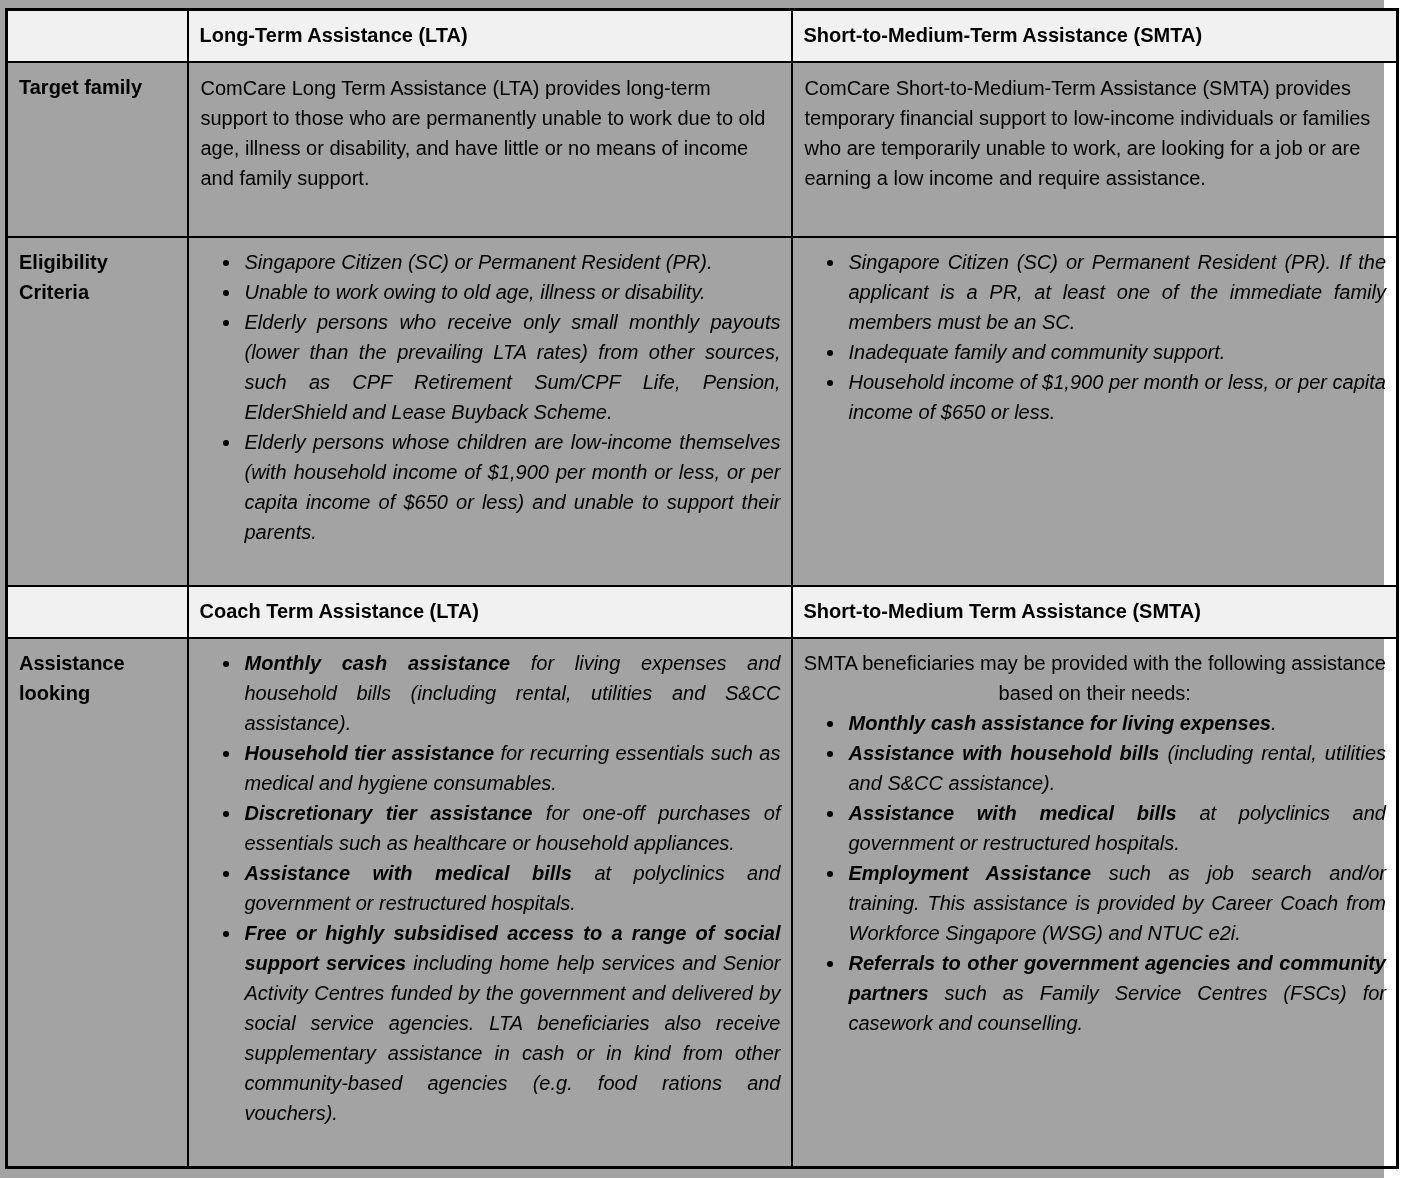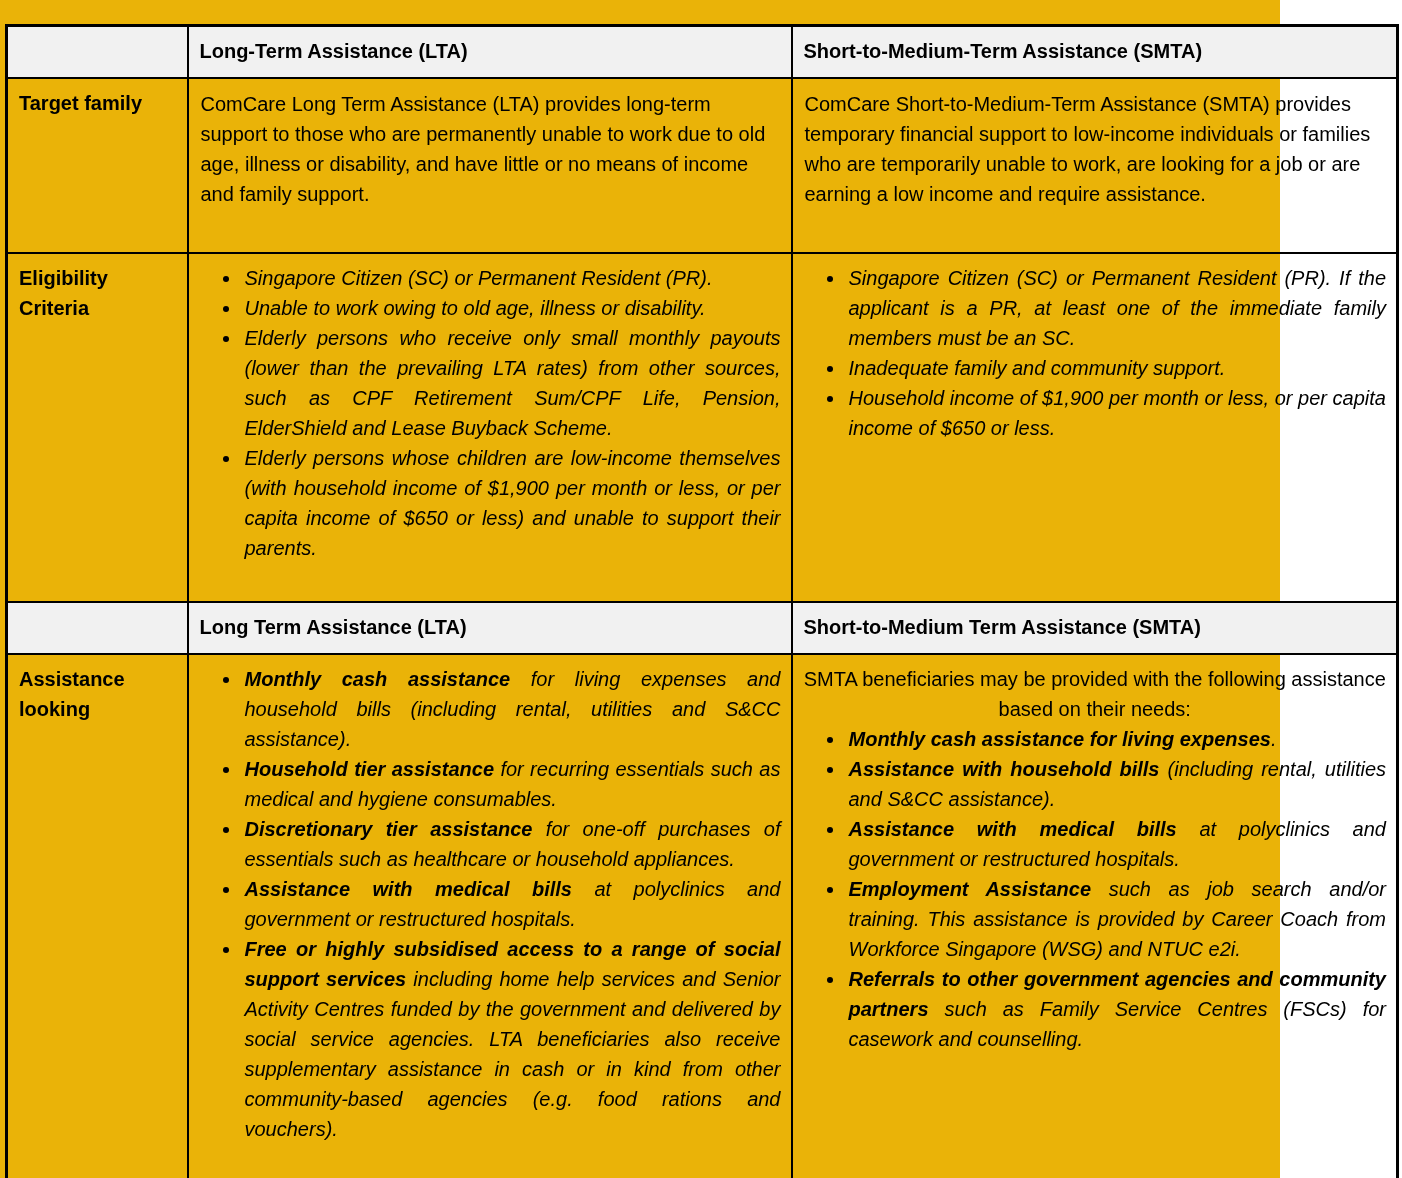--- a/index.html
+++ b/index.html
@@ -3,25 +3,25 @@
 <meta charset="utf-8">
 <style>
   html, body {
     margin: 0;
     padding: 0;
     background: #ffffff;
     color: #000000;
     font-family: "Liberation Sans", sans-serif;
   }
   .page {
-    width: 1280px;
+    width: 1384px;
     height: 1178px;
     box-sizing: border-box;
-    padding: 24px 5px;
-    background: #eab308;
+    padding: 8px 5px;
+    background: #a3a3a3;
   }
   table.cmp {
     border-collapse: collapse;
     table-layout: fixed;
     width: 1391px;
     border: 3px solid #000000;
   }
   col.c1 { width: 181px; }
   col.c2 { width: 604px; }
   col.c3 { width: 606px; }
@@ -103,21 +103,21 @@
         <ul class="bullets">
               <li>Singapore Citizen (SC) or Permanent Resident (PR). If the applicant is a PR, at least one of the immediate family members must be an SC.</li>
               <li>Inadequate family and community support.</li>
               <li>Household income of $1,900 per month or less, or per capita income of $650 or less.</li>
             </ul>
       </td>
     </tr>
 
     <tr class="hdr-row">
       <th class="hdr" style="background-color: rgb(241, 241, 241);"></th>
-      <th class="hdr" style="background-color: rgb(241, 241, 241);">Long Term Assistance (LTA)</th>
+      <th class="hdr" style="background-color: rgb(241, 241, 241);">Coach Term Assistance (LTA)</th>
       <th class="hdr" style="background-color: rgb(241, 241, 241);">Short-to-Medium Term Assistance (SMTA)</th>
     </tr>
 
     <tr class="row-assist">
       <td class="label-cell">Assistance looking</td>
       <td>
         <ul class="bullets">
               <li><b>Monthly cash assistance</b> for living expenses and household bills (including rental, utilities and S&amp;CC assistance).</li>
               <li><b>Household tier assistance</b> for recurring essentials such as medical and hygiene consumables.</li>
               <li><b>Discretionary tier assistance</b> for one-off purchases of essentials such as healthcare or household appliances.</li>

